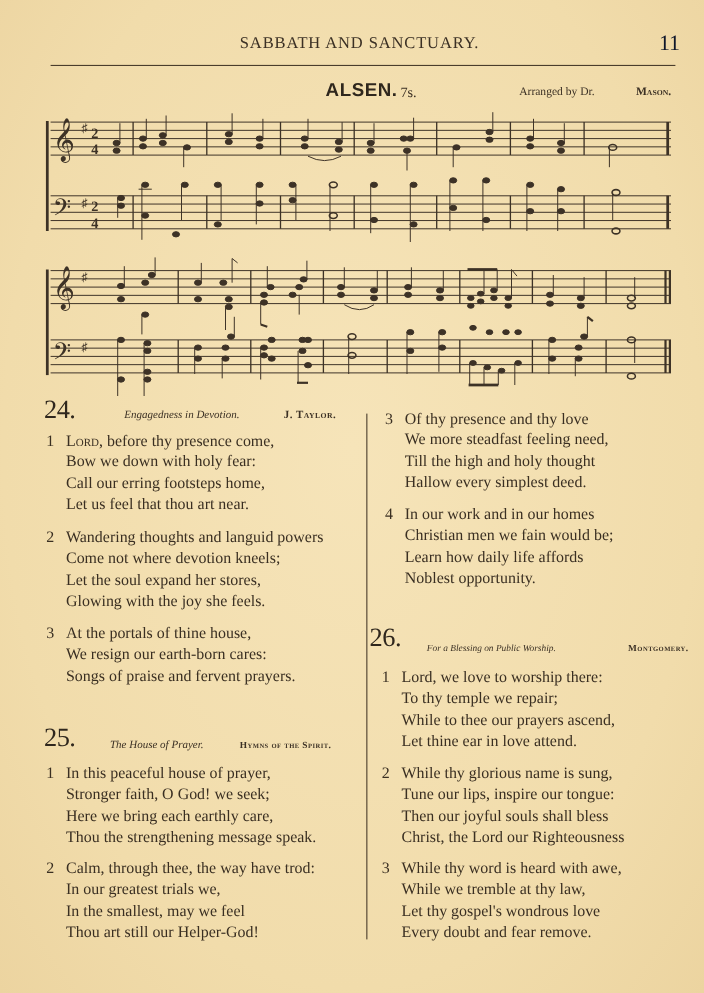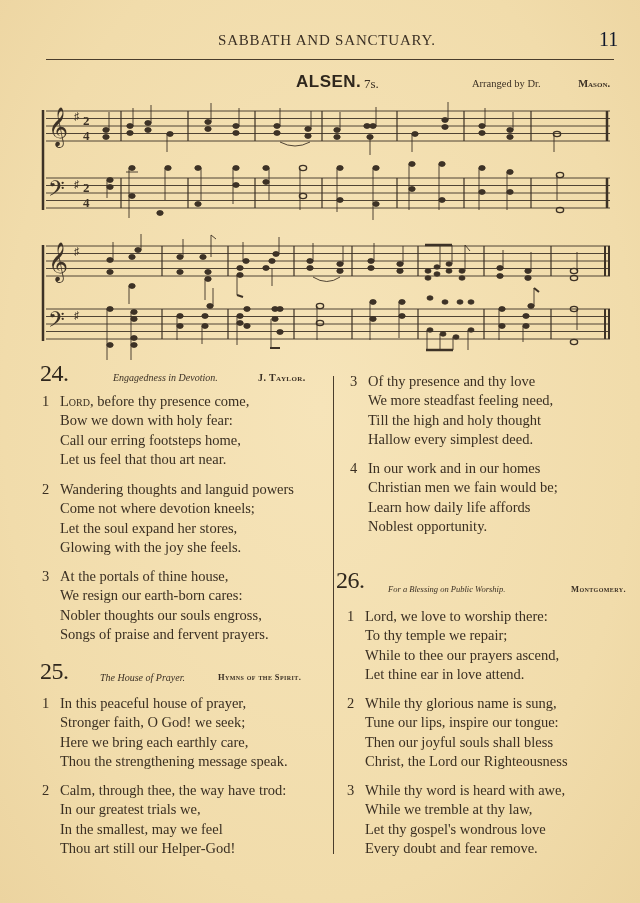--- a/index.html
+++ b/index.html
@@ -518,21 +518,20 @@
   <span class="line">Wandering thoughts and languid powers</span>
   <span class="line">Come not where devotion kneels;</span>
   <span class="line">Let the soul expand her stores,</span>
   <span class="line">Glowing with the joy she feels.</span>
 </div>
 
 <div class="stanza" style="left:42px; top:567px;">
   <span class="num">3</span>
   <span class="line">At the portals of thine house,</span>
   <span class="line">We resign our earth-born cares:</span>
-  <span class="line">Nobler thoughts our souls engross,</span>
   <span class="line">Songs of praise and fervent prayers.</span>
 </div>
 
 <div class="stanza" style="left:350px; top:372px;">
   <span class="num">3</span>
   <span class="line">Of thy presence and thy love</span>
   <span class="line">We more steadfast feeling need,</span>
   <span class="line">Till the high and holy thought</span>
   <span class="line">Hallow every simplest deed.</span>
 </div>

